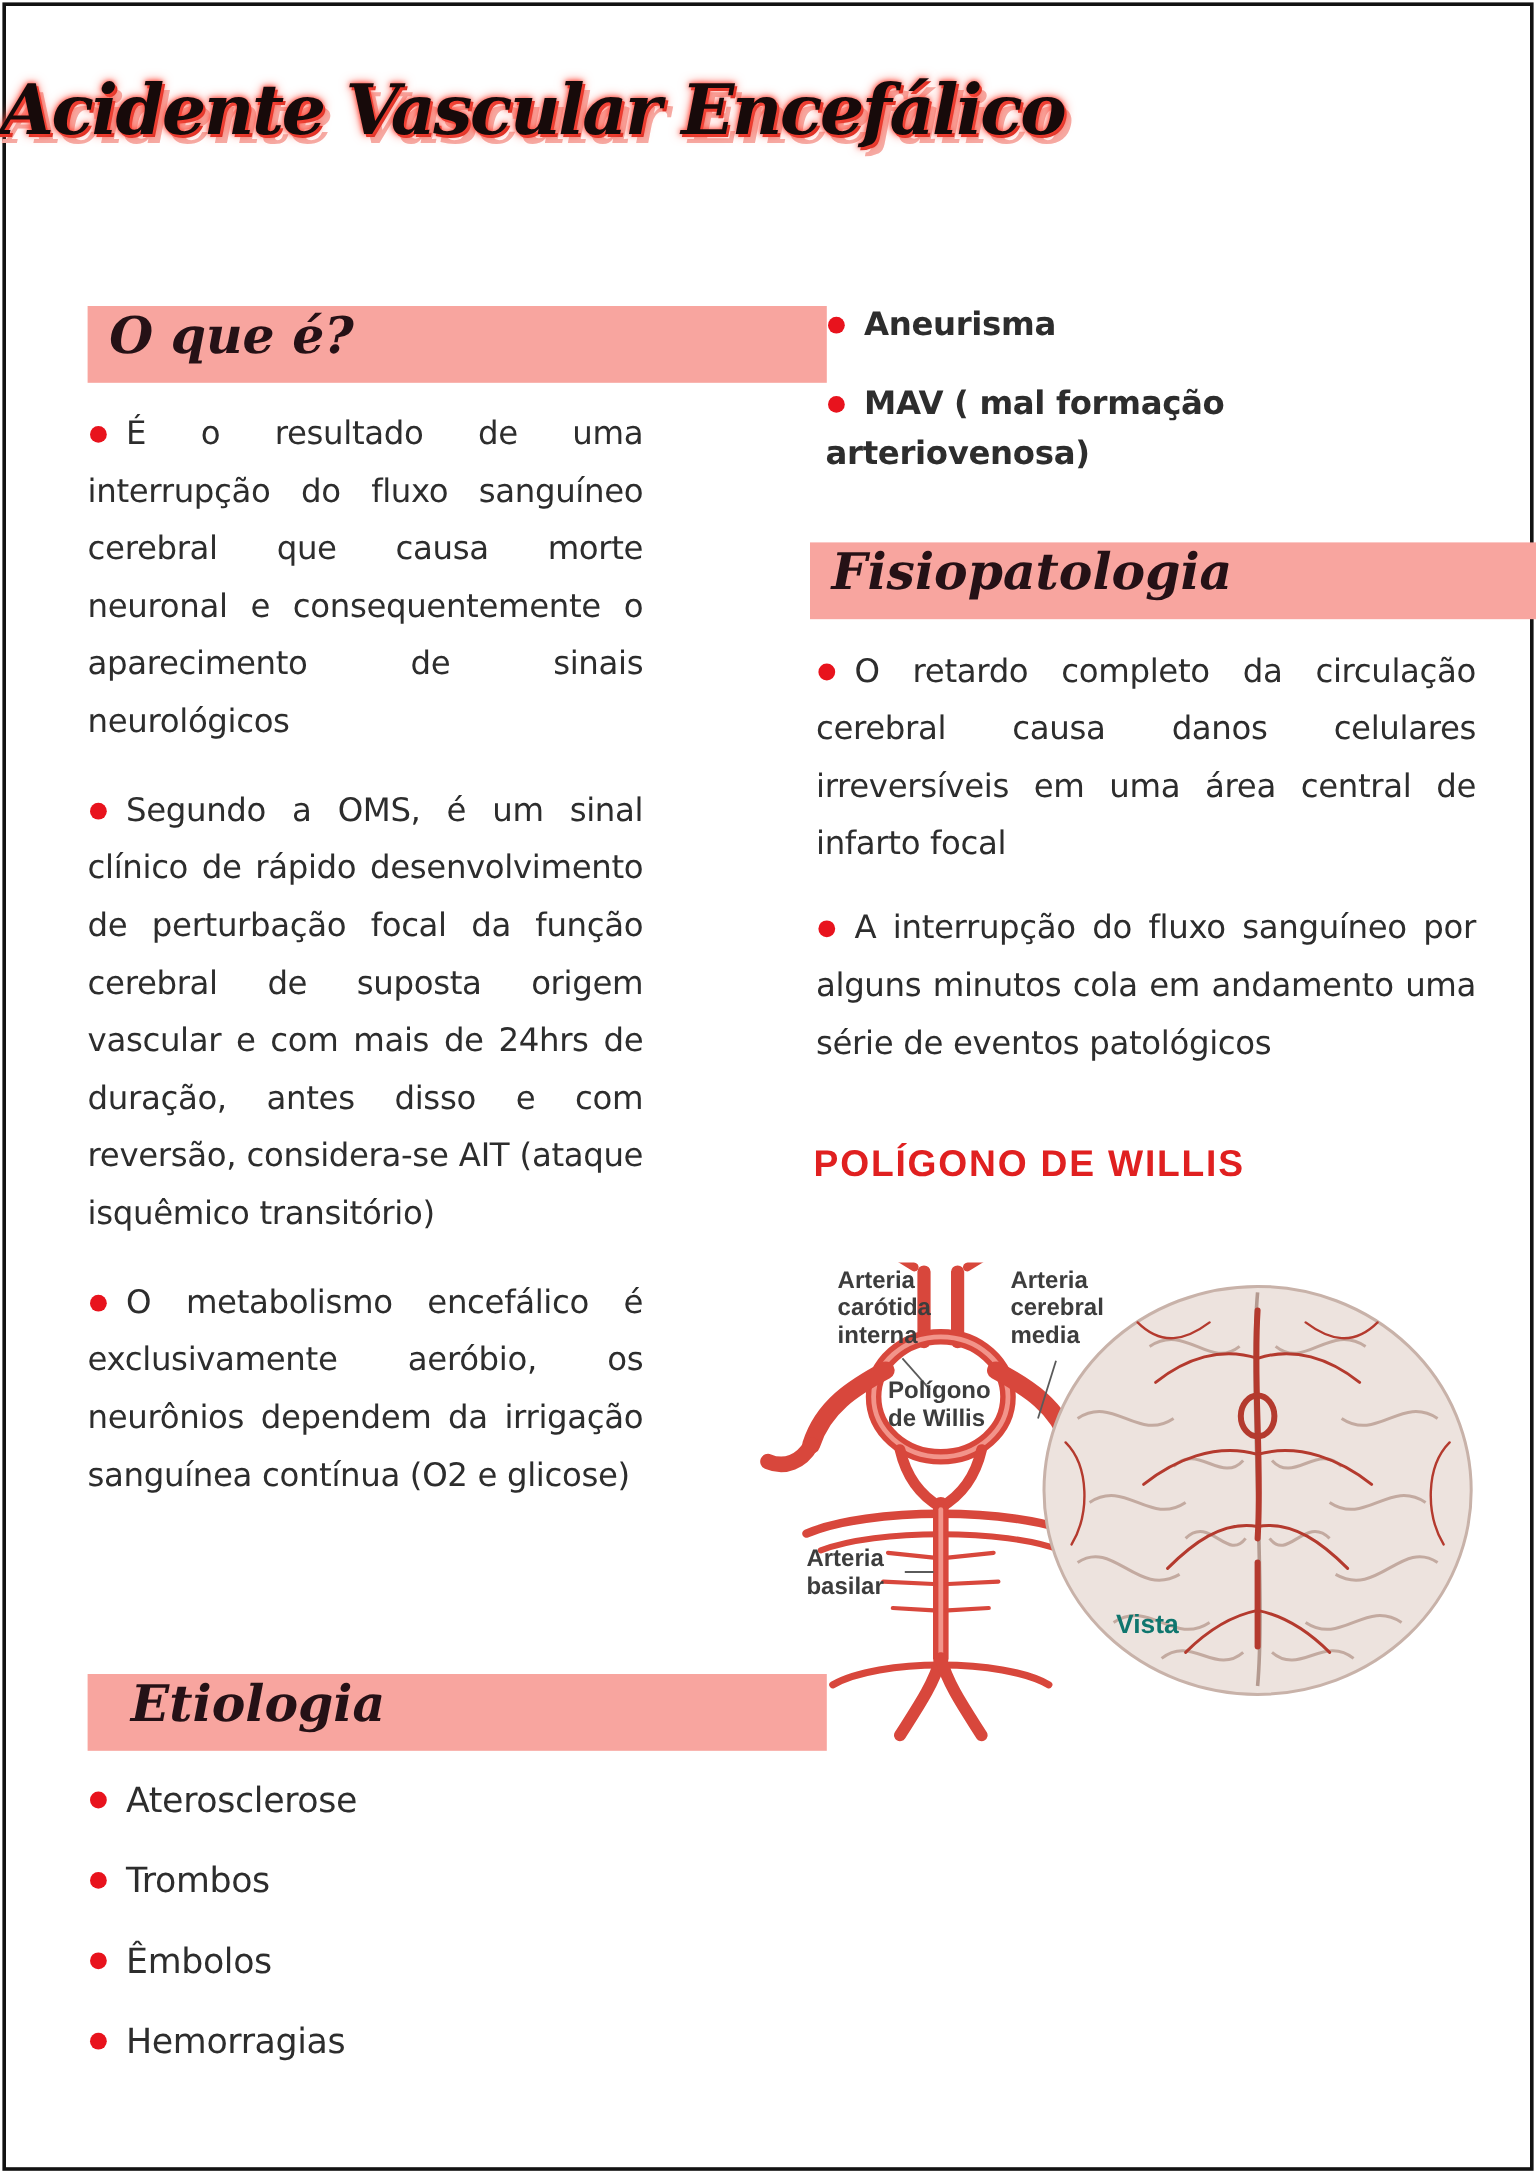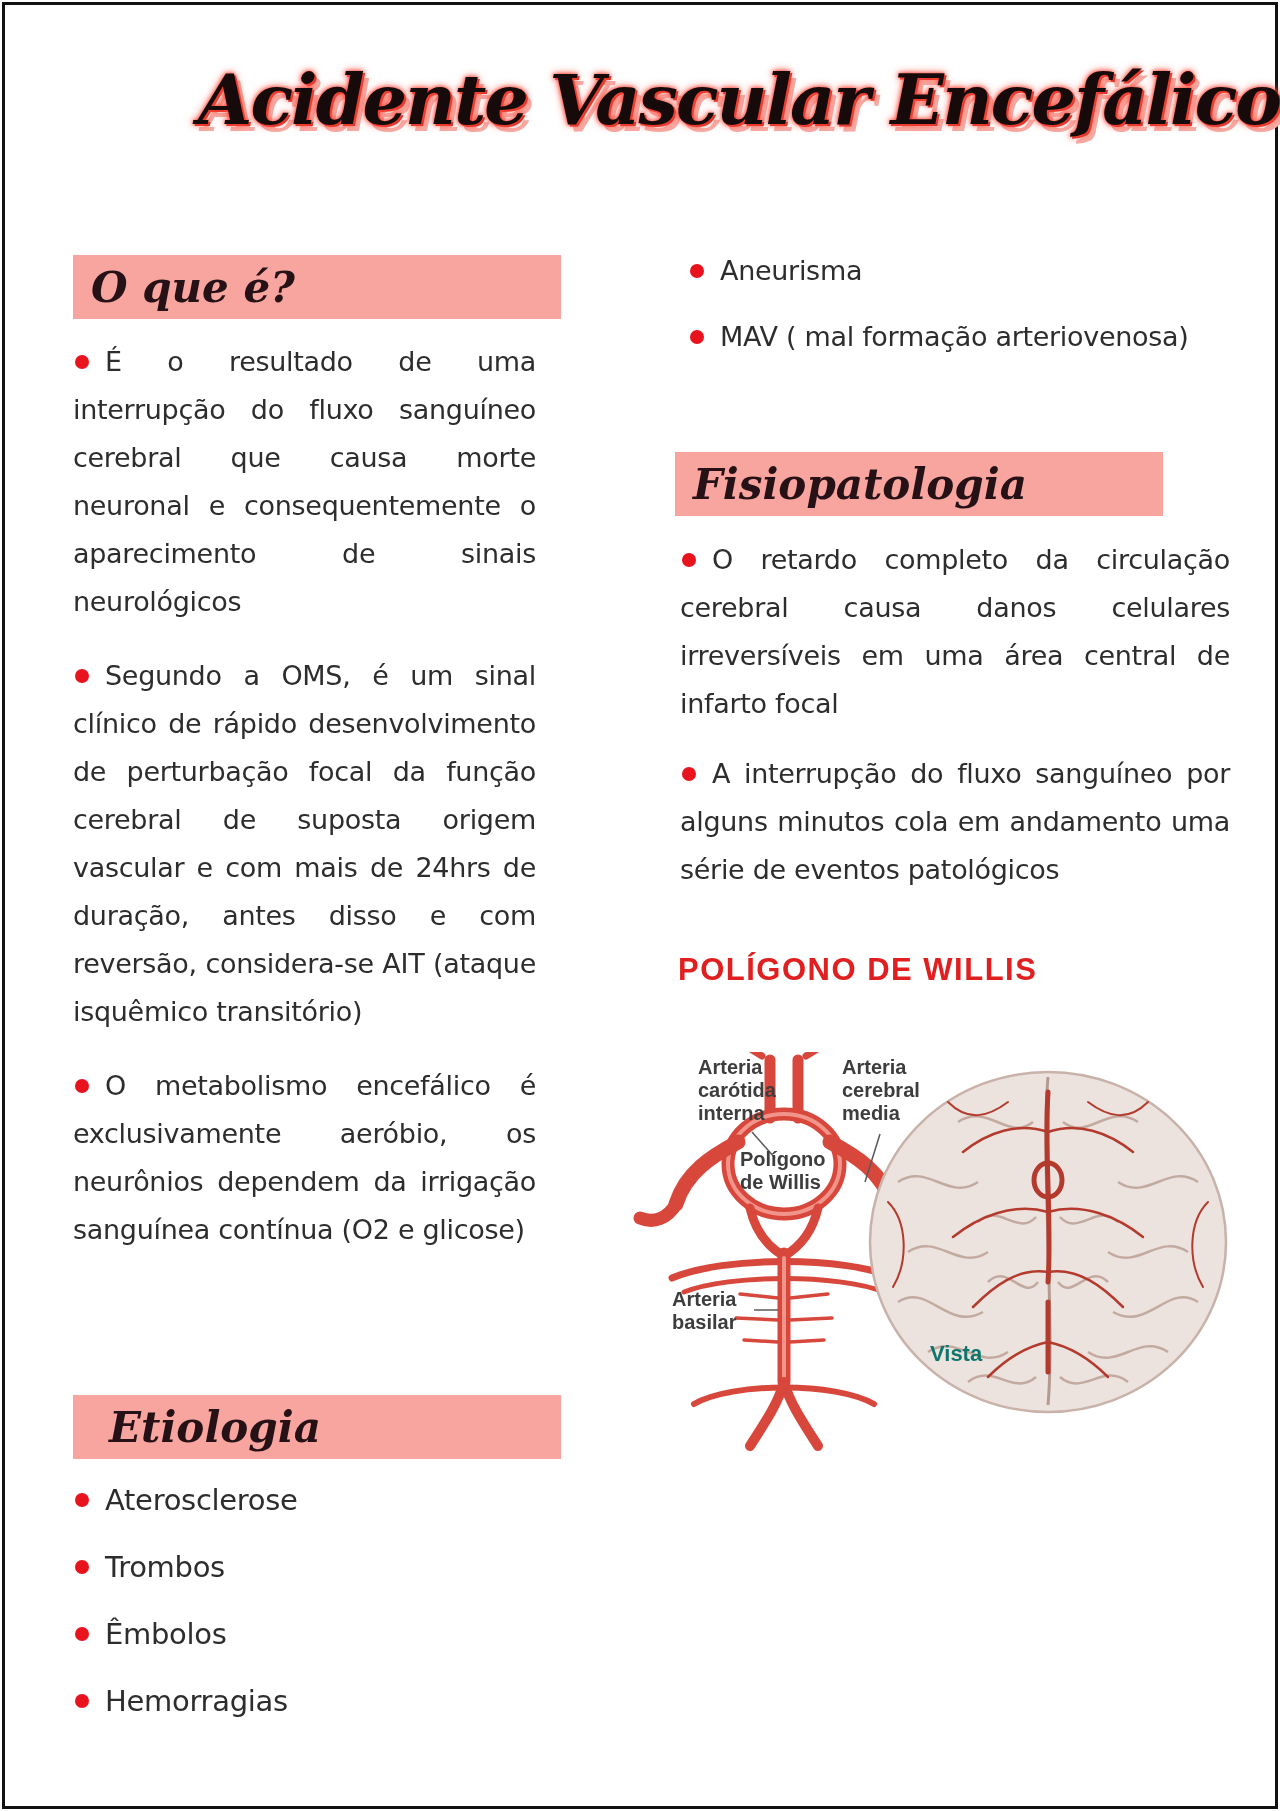--- a/index.html
+++ b/index.html
@@ -8,36 +8,36 @@
     position:relative; width:1280px; height:1811px; background:#ffffff;
     font-family:"DejaVu Sans", sans-serif; color:var(--ink,#2d2d2d);
     overflow:hidden;
   }
   .frame {
     position:absolute; inset:2px; border:3px solid #121212; pointer-events:none;
   }
 
   
   .main-title {
-    position:absolute; top:58px; left:0; right:0; text-align:right;
+    position:absolute; top:58px; left:0; right:0; text-align:left;
     font-family:"DejaVu Serif", serif; font-style:italic; font-weight:700;
-    font-size:70px; letter-spacing:-2px; white-space:nowrap;
+    font-size:58px; letter-spacing:-2px; white-space:nowrap;
     color:#170a0a;
     text-shadow:
       0 0 4px #ff372a,
       0 0 9px #ff6a5c,
       2px 2px 0 #d6281d,
       6px 7px 0 #f6aba4;
   }
 
   
   .hdr-box {
-    position:absolute; width:488px; height:64px;
+    position:absolute; width:616px; height:64px;
     background:var(--pink,#f8a59f);
-    display:flex; align-items:center; padding-left:18px; box-sizing:border-box;
+    display:flex; padding-left:18px; box-sizing:border-box;
   }
   .hdr-box .hdr-text {
     font-family:"DejaVu Serif", serif; font-style:italic; font-weight:700;
     font-size:42px; color:#251116; letter-spacing:0;
   }
   .hdr-oque   { left:73px;  top:255px; }
   .hdr-etio   { left:73px;  top:1395px;padding-left:36px; }
   .hdr-fisio  { left:675px; top:452px; }
 
   
@@ -50,21 +50,21 @@
     margin:0; font-size:27px; line-height:48px; letter-spacing:-0.3px;
     text-indent:32px; color:var(--ink,#2d2d2d);
   }
   .just { text-align:justify; }
   .dot-p { top:17px; }
 
   .col-left-text  { position:absolute; left:73px;  top:338px; width:463px; }
   .col-left-text .li { margin-bottom:26px; }
 
   .col-right-top  { position:absolute; left:688px; top:250px; width:545px; }
-  .col-right-top .t { line-height:42px; }
+  .col-right-top .t { line-height:42px;font-weight:bold; }
   .col-right-top .dot { top:14px; }
   .col-right-top .li { margin-bottom:24px; }
 
   .col-right-text { position:absolute; left:680px; top:536px; width:550px; }
   .col-right-text .li { margin-bottom:22px; }
 
   .etio-list { position:absolute; left:73px; top:1480px; width:463px; }
   .etio-list .t { font-size:29px; line-height:40px; }
   .etio-list .dot { top:13px; }
   .etio-list .li { margin-bottom:27px; }

